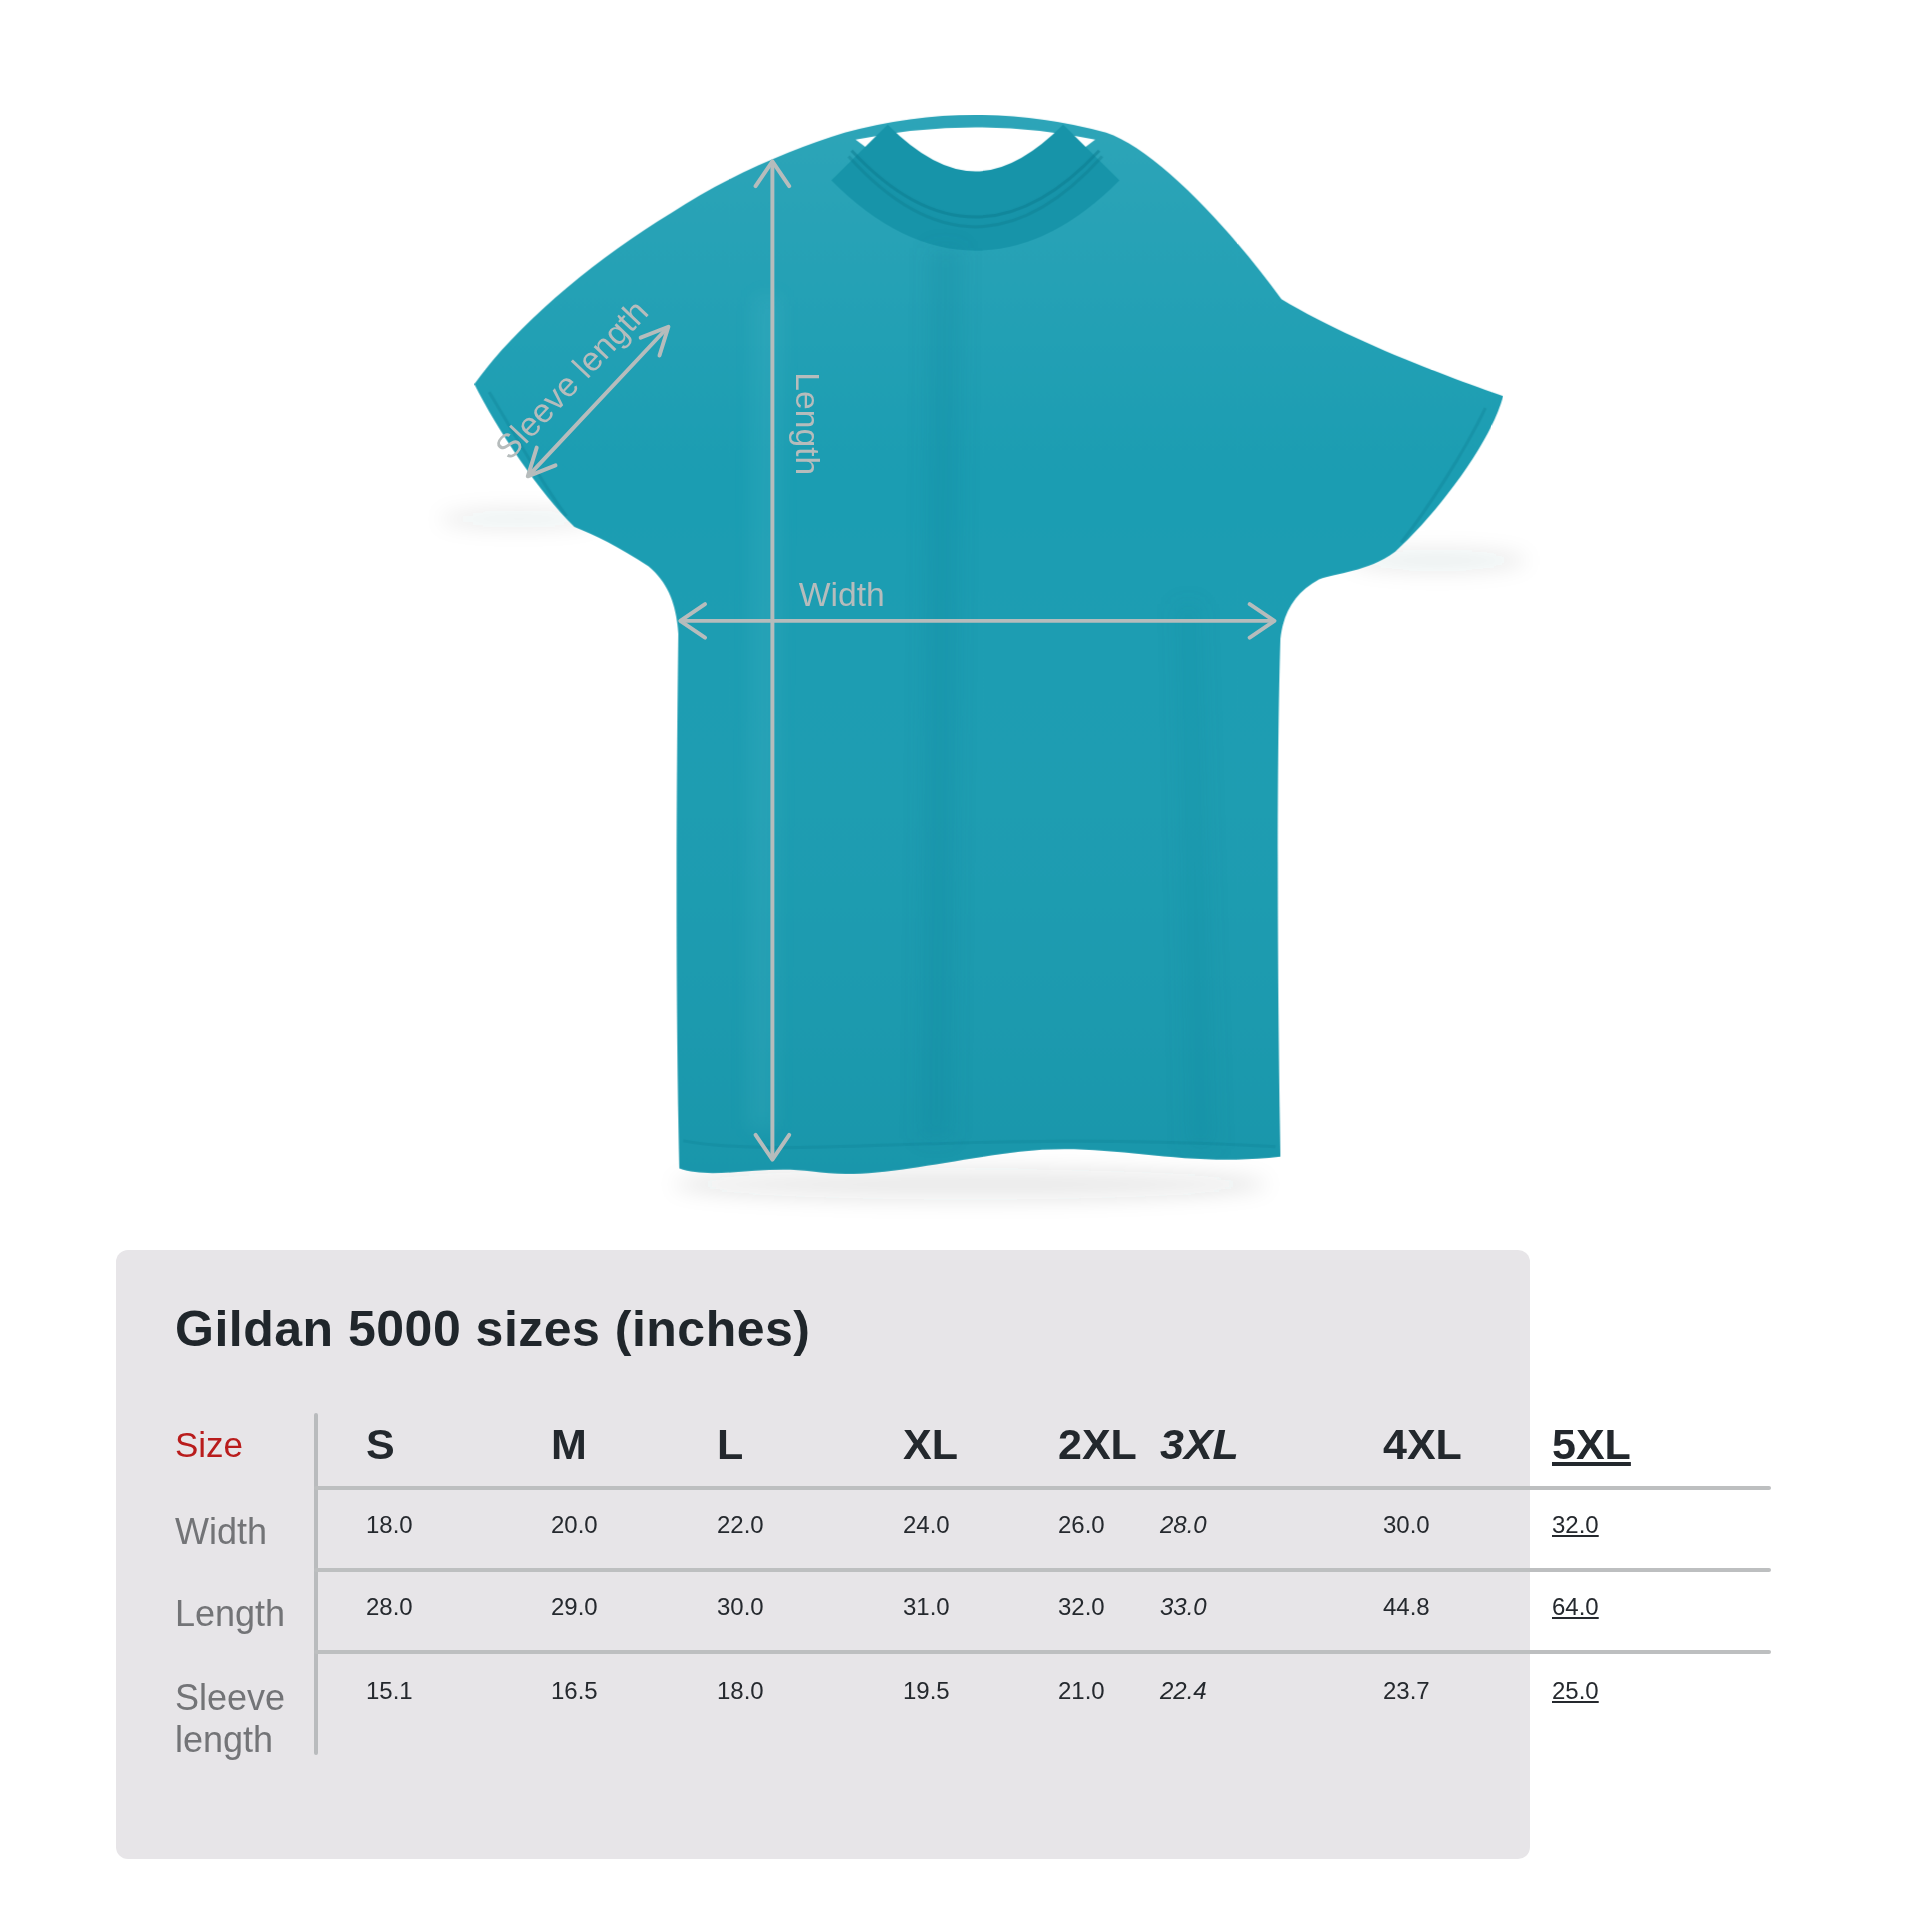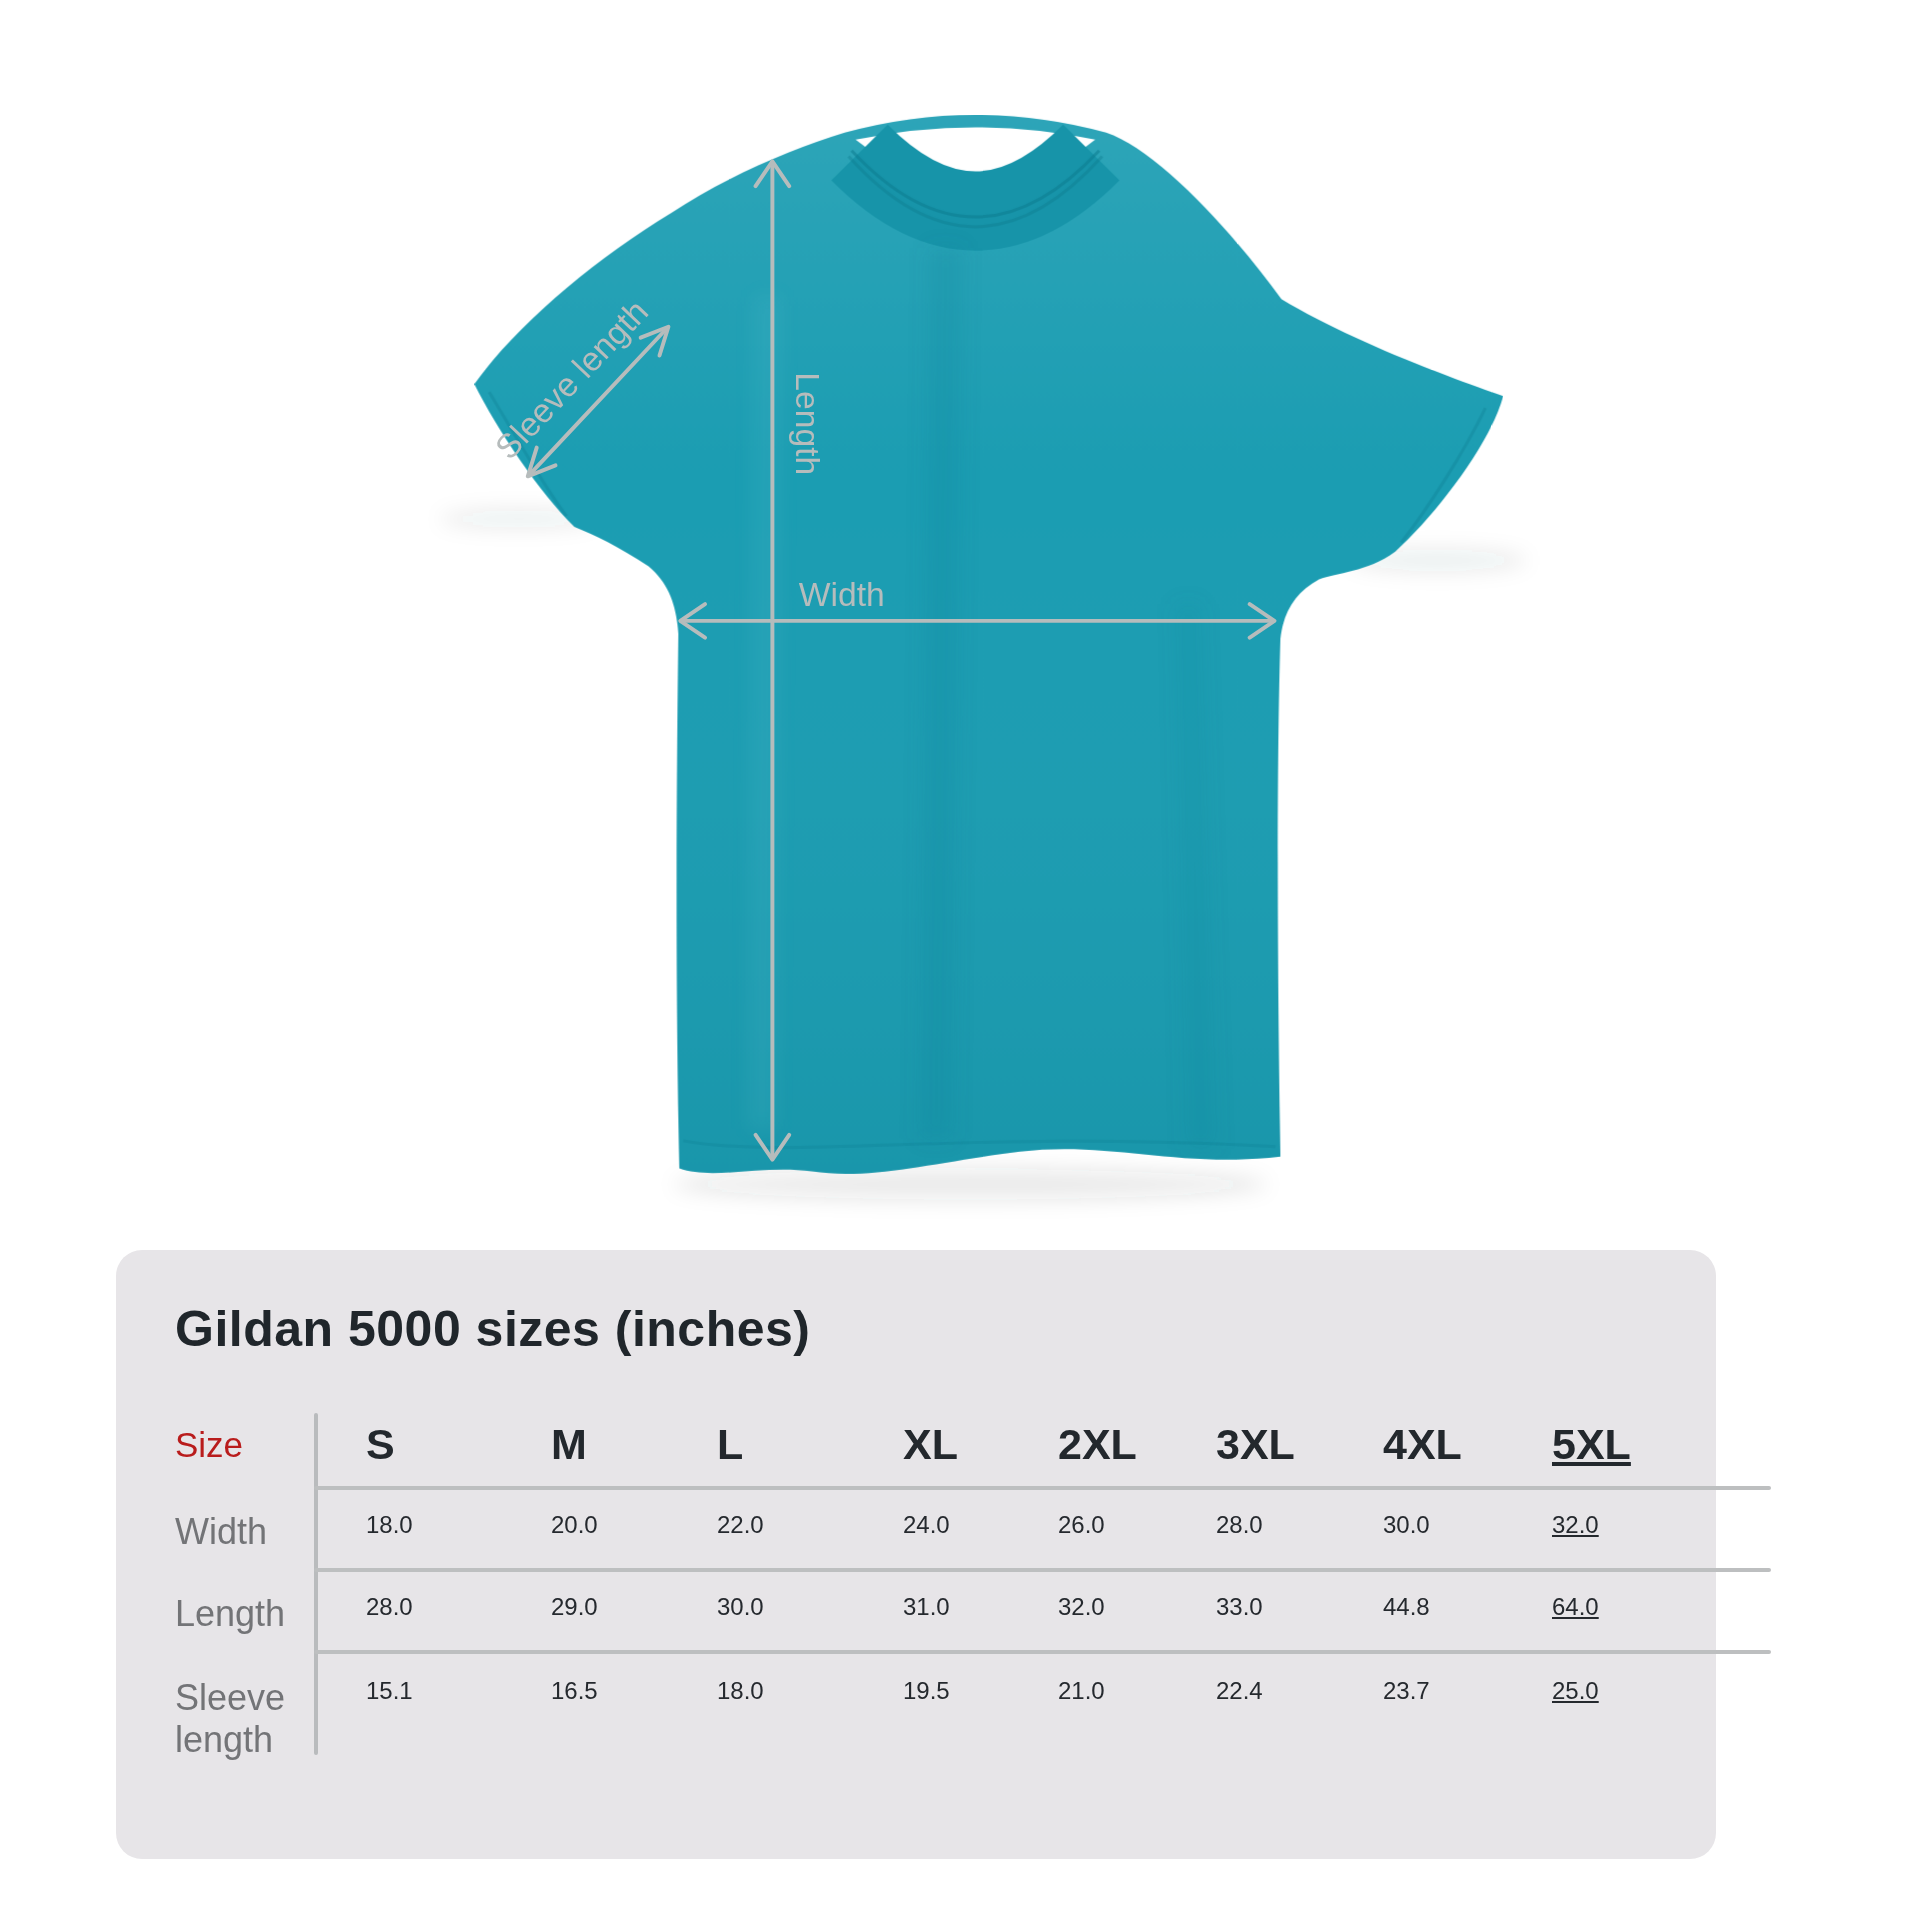--- a/index.html
+++ b/index.html
@@ -2,39 +2,39 @@
 <html><head>
 <meta charset="utf-8">
 <style>
   html,body{margin:0;padding:0;background:#ffffff;}
   .canvas{
     position:relative;width:1927px;height:1927px;overflow:hidden;
     background:#ffffff;font-family:"Liberation Sans",sans-serif;
   }
   .art{position:absolute;left:0;top:0;width:1927px;height:1927px;}
   .panel{
-    position:absolute;left:116px;top:1250px;width:1600px;height:609px;
-    border-radius:26px;background:#e7e5e8;
+    position:absolute;left:116px;top:1250px;width:1414px;height:609px;
+    border-radius:12px;background:#e7e5e8;
   }
   .panel .title{
     position:absolute;left:59px;top:52px;font-size:50px;font-weight:700;
     color:#20262b;line-height:1.1;letter-spacing:0.5px;white-space:nowrap;
   }
   .cell{position:absolute;line-height:1.15;white-space:nowrap;}
   .corner{left:59px;top:175px;font-size:35px;color:#b91c1c;}
   .colhead{top:170px;font-size:43px;font-weight:700;color:#23282d;}
   .rowlabel{left:59px;font-size:36px;color:#737477;}
   .rowlabel.wrap{white-space:normal;width:139px;line-height:42px;}
   .val{font-size:24px;color:#25292e;}
   .vline{position:absolute;left:198px;top:163px;width:4px;height:342px;background:#b9bbbd;border-radius:2px;}
   .hline{position:absolute;left:198px;width:1457px;height:4px;background:#bdbfc0;border-radius:2px;}
   .hline.h1{top:236px;} .hline.h2{top:318px;} .hline.h3{top:400px;}
   
   .c0{left:250px;} .c1{left:435px;} .c2{left:601px;} .c3{left:767px;margin-left:20px;}
-  .c4{left:942px;} .c5{left:1100px;} .c6{left:1267px;} .c7{left:1436px;text-decoration:underline;}
+  .c4{left:942px;} .c5{left:1044px;font-style:italic;} .c6{left:1267px;} .c7{left:1436px;text-decoration:underline;}
   .r0{top:261px;} .r1{top:343px;} .r2{top:427px;}
 </style>
 </head>
 <body>
 
 <div class="canvas">
 
   <svg class="art" viewBox="0 0 1946 1946" aria-hidden="true">
     <defs>
       <path id="teePath" d="M 853 134

